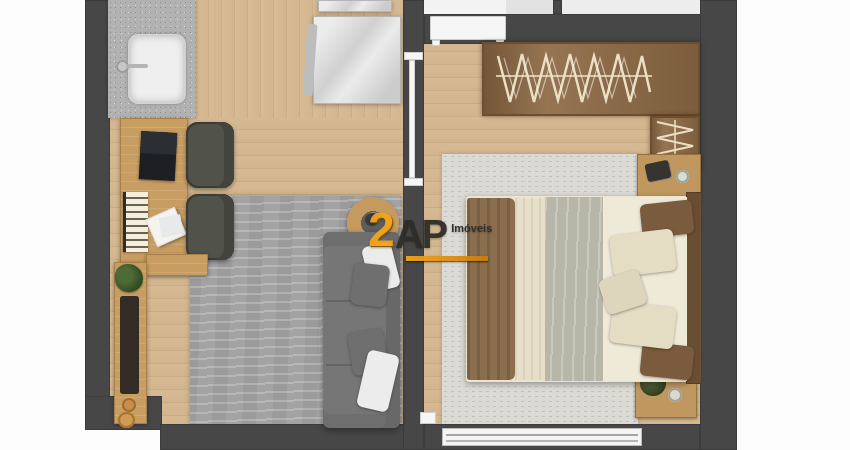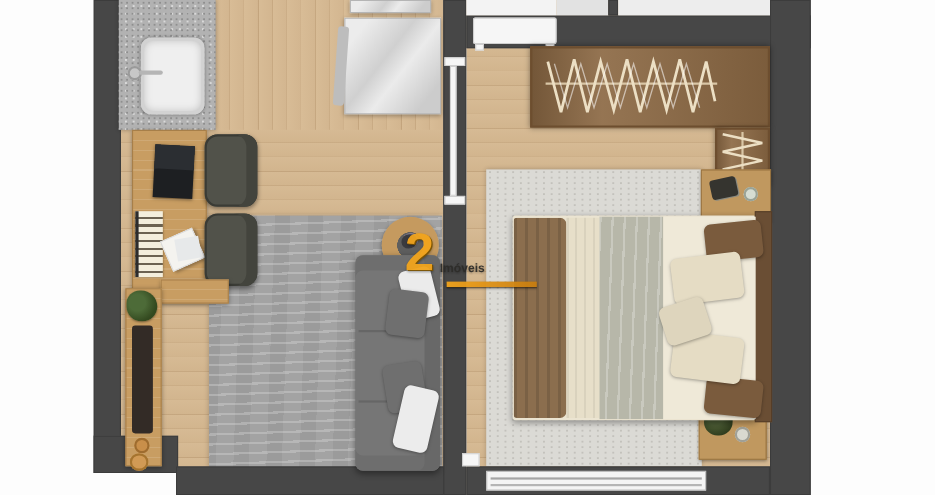--- a/index.html
+++ b/index.html
@@ -17,21 +17,21 @@
   .white-frame{background:#f6f6f6;box-shadow:inset 0 0 0 1px #cfcfcf;}
   .sheen{background:linear-gradient(128deg,#ececec 15%,#d0d0d0 42%,#ebebeb 58%,#cccccc 85%);box-shadow:inset 0 0 0 1px #b5b5b5,0 1px 4px rgba(0,0,0,.3);}
   .chair{background:#51524a;border-radius:12px;box-shadow:inset -10px 0 0 #43443d,inset 0 0 0 2px #3a3b35,0 2px 4px rgba(0,0,0,.4);}
   .pillow{border-radius:6px;box-shadow:0 1px 3px rgba(0,0,0,.35);}
   .wardrobe{background:#8c6944;background-image:linear-gradient(90deg,rgba(0,0,0,.18),rgba(255,255,255,.08) 30%,rgba(0,0,0,.12));box-shadow:inset 0 0 0 2px #6d4e2f,0 0 5px rgba(0,0,0,.4);}
   .nightstand{background:#c0985f;box-shadow:inset 0 0 0 1px #95713f,0 1px 3px rgba(0,0,0,.4);}
   .watermark{display:flex;flex-direction:column;opacity:.95;filter:drop-shadow(0 1px 1px rgba(0,0,0,.35));}
   .wm-row{display:flex;align-items:flex-end;line-height:1;}
   .wm-2{font-size:48px;font-weight:900;color:#f2a41c;text-shadow:1px 1px 0 #7a5200;}
   .wm-ap{font-size:40px;font-weight:900;color:#2d2c29;letter-spacing:-2px;}
-  .wm-name{font-size:11px;font-weight:700;color:#2d2c29;margin:0 0 4px 5px;}
+  .wm-name{font-size:11px;font-weight:700;color:#2d2c29;margin:0 0 20px 5px;}
   .wm-bar{height:5px;background:linear-gradient(90deg,#f2a41c,#c87d10);margin:2px 0 0 38px;width:82px;box-shadow:0 1px 0 rgba(0,0,0,.4);}
 </style>
 </head>
 <body>
 
 <div class="plan">
 
   <div class="abs floor-h" style="left:108px;top:0;width:295px;height:450px;"></div>
   <div class="abs floor-v" style="left:196px;top:0;width:207px;height:118px;"></div>
   <div class="abs floor-h" style="left:424px;top:0;width:276px;height:450px;"></div>
@@ -127,18 +127,19 @@
   <div class="abs pillow" style="left:611px;top:304px;width:64px;height:42px;background:#e5dcc4;transform:rotate(7deg);"></div>
   <div class="abs pillow" style="left:602px;top:274px;width:42px;height:36px;background:#ded5bd;transform:rotate(-18deg);"></div>
 
   <div class="abs" style="left:442px;top:428px;width:200px;height:18px;background:#f4f4f4;box-shadow:inset 0 0 0 1px #bdbdbd;"></div>
   <div class="abs" style="left:446px;top:434px;width:192px;height:2px;background:#a5a5a5;"></div>
   <div class="abs" style="left:446px;top:440px;width:192px;height:2px;background:#b5b5b5;"></div>
 
   <div class="abs watermark" style="left:368px;top:206px;">
     <div class="wm-row">
       <span class="wm-2">2</span>
+        <span class="wm-ap">AP</span>
       <span class="wm-name">Imóveis</span>
     </div>
     <div class="wm-bar"></div>
   </div>
 
 </div>
 
 </body></html>

